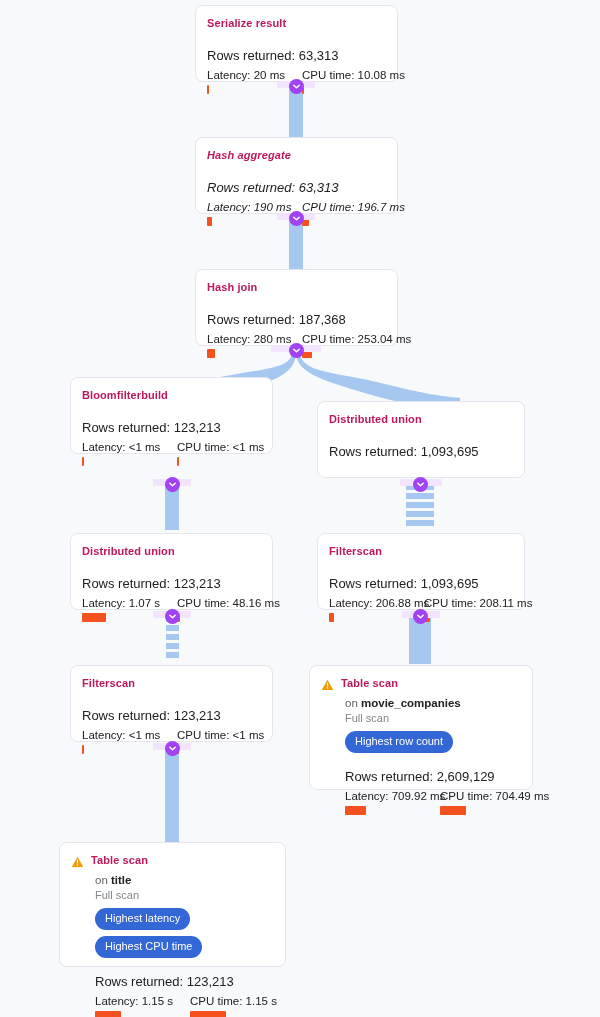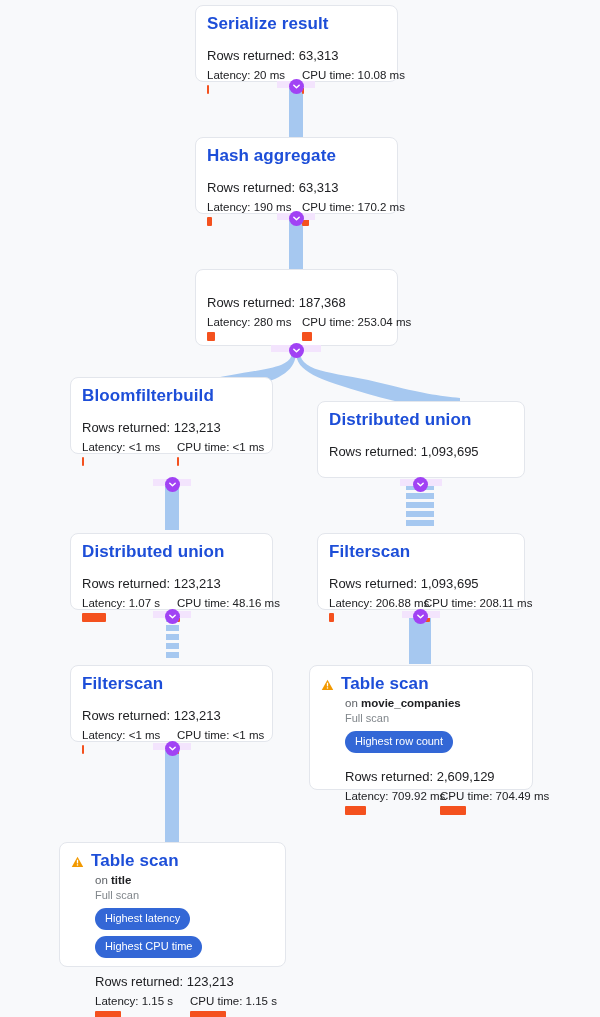--- a/index.html
+++ b/index.html
@@ -18,21 +18,21 @@
     background:#ffffff;
     border:1px solid #E3E6EC;
     border-radius:8px;
     box-sizing:border-box;
     padding:9px 11px 11px 11px;
     z-index:5;
   }
   .node-head{display:flex;align-items:flex-start;gap:7px;}
   .warn-icon{flex:0 0 auto;margin-top:2px;}
   .title{
-    font-size:17px;font-weight:bold;color:#1d4ed8;line-height:17px;
+    font-size:11px;font-weight:bold;color:#be185d;line-height:17px;
     letter-spacing:0.1px;
   }
   .subline{font-size:11.5px;color:#5F6368;line-height:15px;margin-top:1px;}
   .subline b{color:#202124;font-weight:bold;}
   .fullscan{font-size:11px;color:#80868B;line-height:15px;}
   .badges{display:flex;gap:6px;margin:5px 0 3px 0;flex-wrap:wrap;}
   .badge{
     background:#3367D6;color:#fff;border-radius:11px;
     font-size:11px;line-height:11px;padding:5px 10px 6px 10px;
     white-space:nowrap;
@@ -161,38 +161,41 @@
         <div class="metric-label">Latency: 20 ms</div>
         <div class="bar" style="width:2px;"></div>
       </div>
       <div class="metric">
         <div class="metric-label">CPU time: 10.08 ms</div>
         <div class="bar" style="width:2px;"></div>
       </div>
     </div>
   </div>
 
-  <div class="node" style="left:195px;top:137px;width:203px;height:77px;">
+  <div class="node" style="left:195px;top:137px;width:203px;height:77px;font-style:italic;">
     <div class="node-head">
       <div class="title">Hash aggregate</div>
     </div>
     <div class="rows">Rows returned: 63,313</div>
     <div class="metrics">
       <div class="metric left">
         <div class="metric-label">Latency: 190 ms</div>
         <div class="bar" style="width:5px;"></div>
       </div>
       <div class="metric">
-        <div class="metric-label">CPU time: 170.2 ms</div>
+        <div class="metric-label">CPU time: 196.7 ms</div>
         <div class="bar" style="width:7px;"></div>
       </div>
     </div>
   </div>
 
   <div class="node" style="left:195px;top:269px;width:203px;height:77px;">
+    <div class="node-head">
+      <div class="title">Hash join</div>
+    </div>
     <div class="rows">Rows returned: 187,368</div>
     <div class="metrics">
       <div class="metric left">
         <div class="metric-label">Latency: 280 ms</div>
         <div class="bar" style="width:8px;"></div>
       </div>
       <div class="metric">
         <div class="metric-label">CPU time: 253.04 ms</div>
         <div class="bar" style="width:10px;"></div>
       </div>

